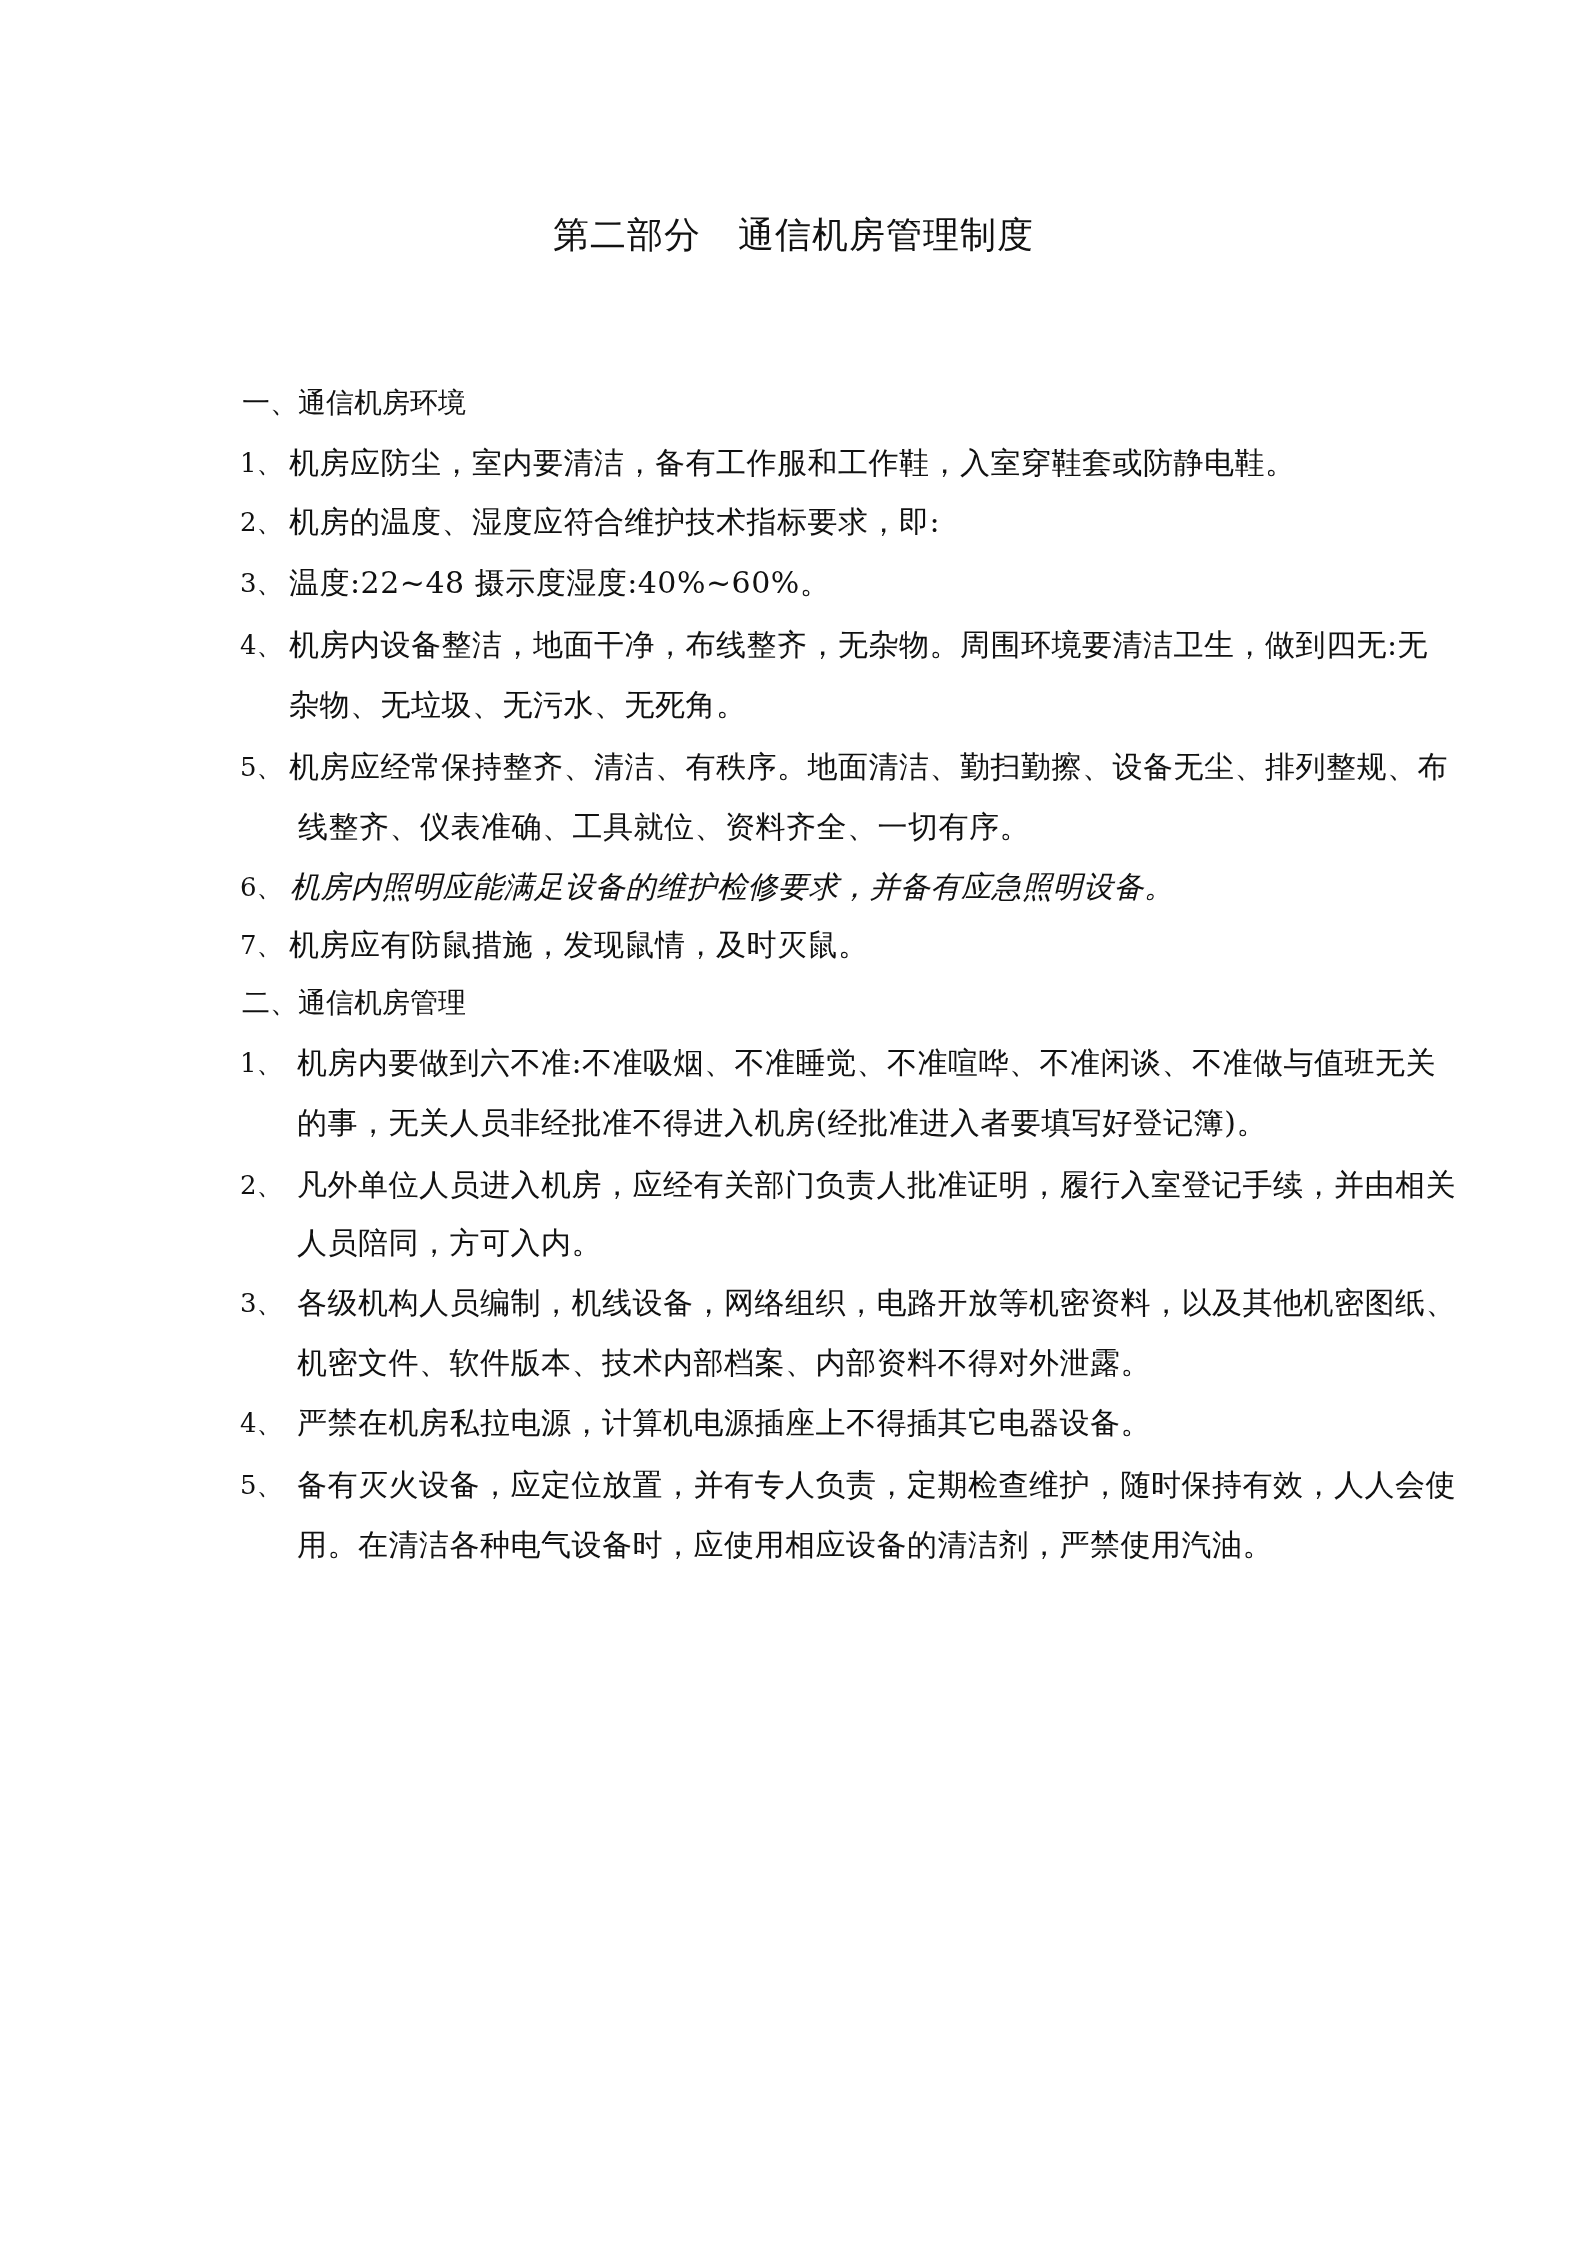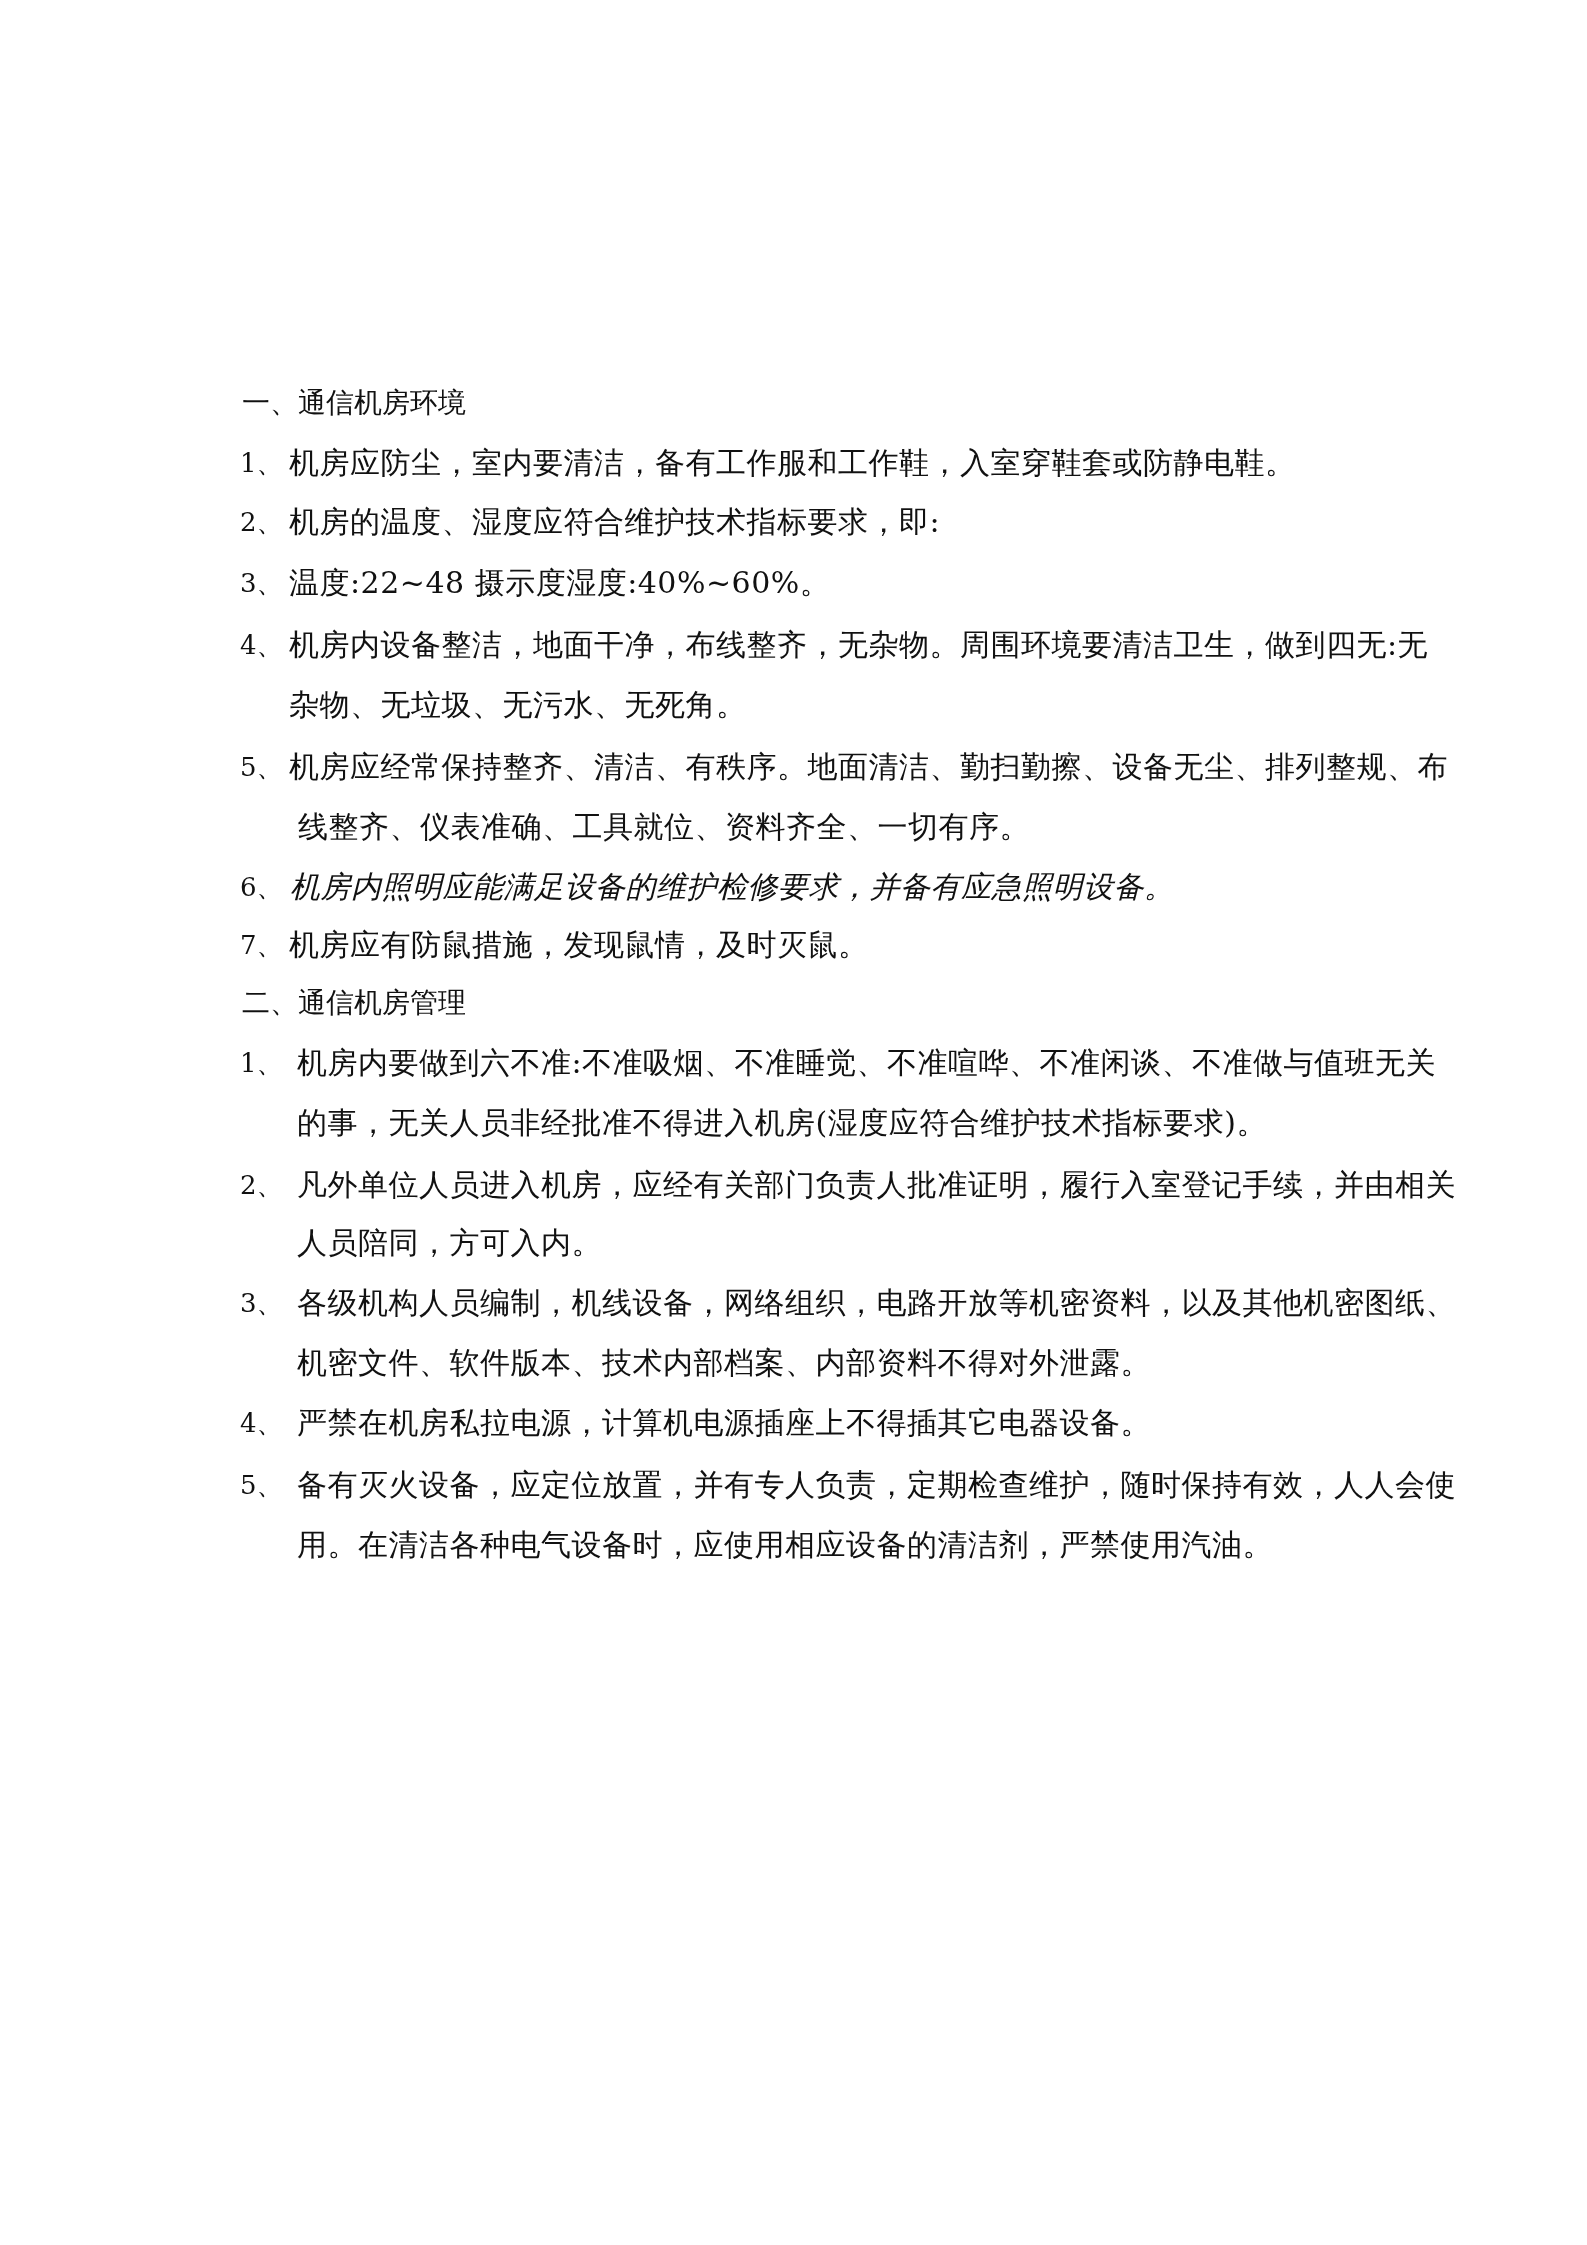--- a/index.html
+++ b/index.html
@@ -22,20 +22,21 @@
   .line {
     position: absolute; font-size: 30px; line-height: 40px; white-space: nowrap;
     letter-spacing: 0.5px;
   }
   .num { position: absolute; font-size: 26px; line-height: 40px; white-space: nowrap; }
 </style>
 </head>
 <body>
 
 <div class="page">
+  <div class="title">第二部分　通信机房管理制度</div>
 
   <div class="section" style="top:383px;">一、通信机房环境</div>
 
   <div>
     <span class="num" style="left:240px; top:443px;">1、</span>
     <span class="line" style="left:289px; top:443px;">机房应防尘，室内要清洁，备有工作服和工作鞋，入室穿鞋套或防静电鞋。</span>
   </div>
   <div>
     <span class="num" style="left:240px; top:502px;">2、</span>
     <span class="line" style="left:289px; top:502px;">机房的温度、湿度应符合维护技术指标要求，即:</span>
@@ -61,21 +62,21 @@
   <div>
     <span class="num" style="left:240px; top:925px;">7、</span>
     <span class="line" style="left:289px; top:925px;">机房应有防鼠措施，发现鼠情，及时灭鼠。</span>
   </div>
 
   <div class="section" style="top:983px;">二、通信机房管理</div>
 
   <div>
     <span class="num" style="left:240px; top:1043px;">1、</span>
     <span class="line" style="left:297px; top:1043px;">机房内要做到六不准:不准吸烟、不准睡觉、不准喧哗、不准闲谈、不准做与值班无关</span>
-    <span class="line" style="left:297px; top:1103px;">的事，无关人员非经批准不得进入机房(湿度应符合维护技术指标要求)。</span>
+    <span class="line" style="left:297px; top:1103px;">的事，无关人员非经批准不得进入机房(经批准进入者要填写好登记簿)。</span>
   </div>
   <div>
     <span class="num" style="left:240px; top:1165px;">2、</span>
     <span class="line" style="left:297px; top:1165px;">凡外单位人员进入机房，应经有关部门负责人批准证明，履行入室登记手续，并由相关</span>
     <span class="line" style="left:297px; top:1223px;">人员陪同，方可入内。</span>
   </div>
   <div>
     <span class="num" style="left:240px; top:1283px;">3、</span>
     <span class="line" style="left:297px; top:1283px;">各级机构人员编制，机线设备，网络组织，电路开放等机密资料，以及其他机密图纸、</span>
     <span class="line" style="left:297px; top:1343px;">机密文件、软件版本、技术内部档案、内部资料不得对外泄露。</span>

